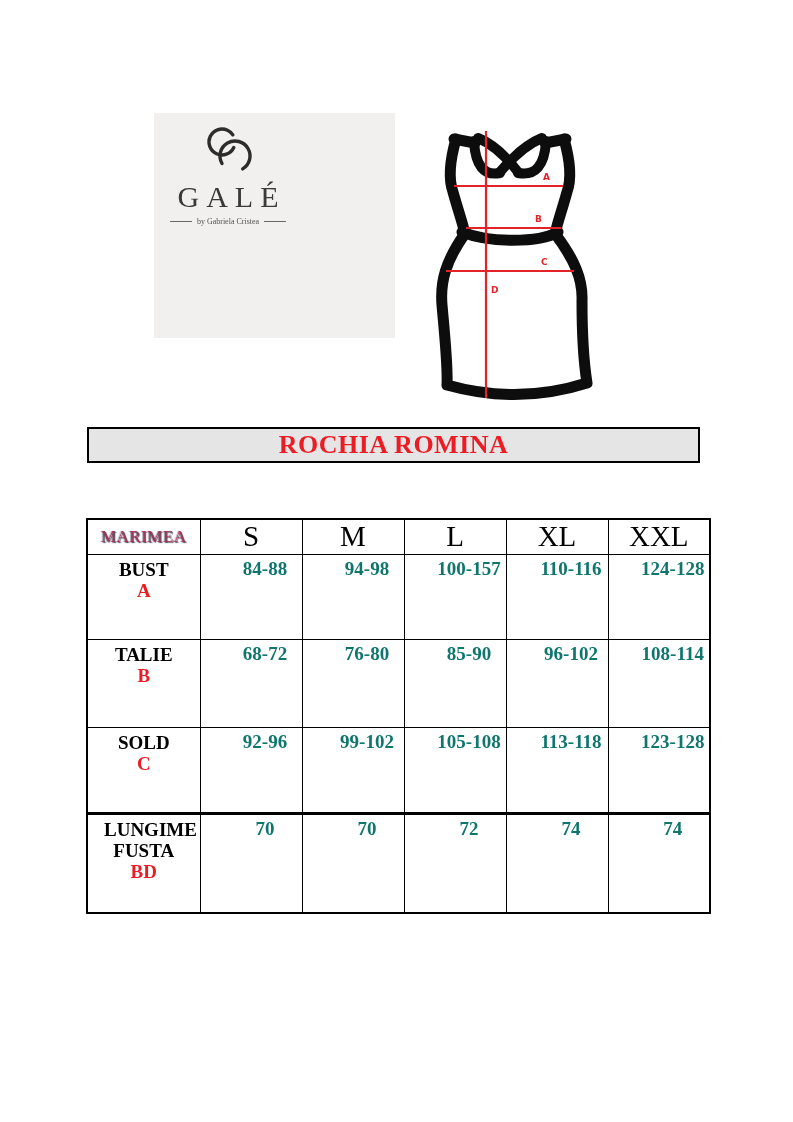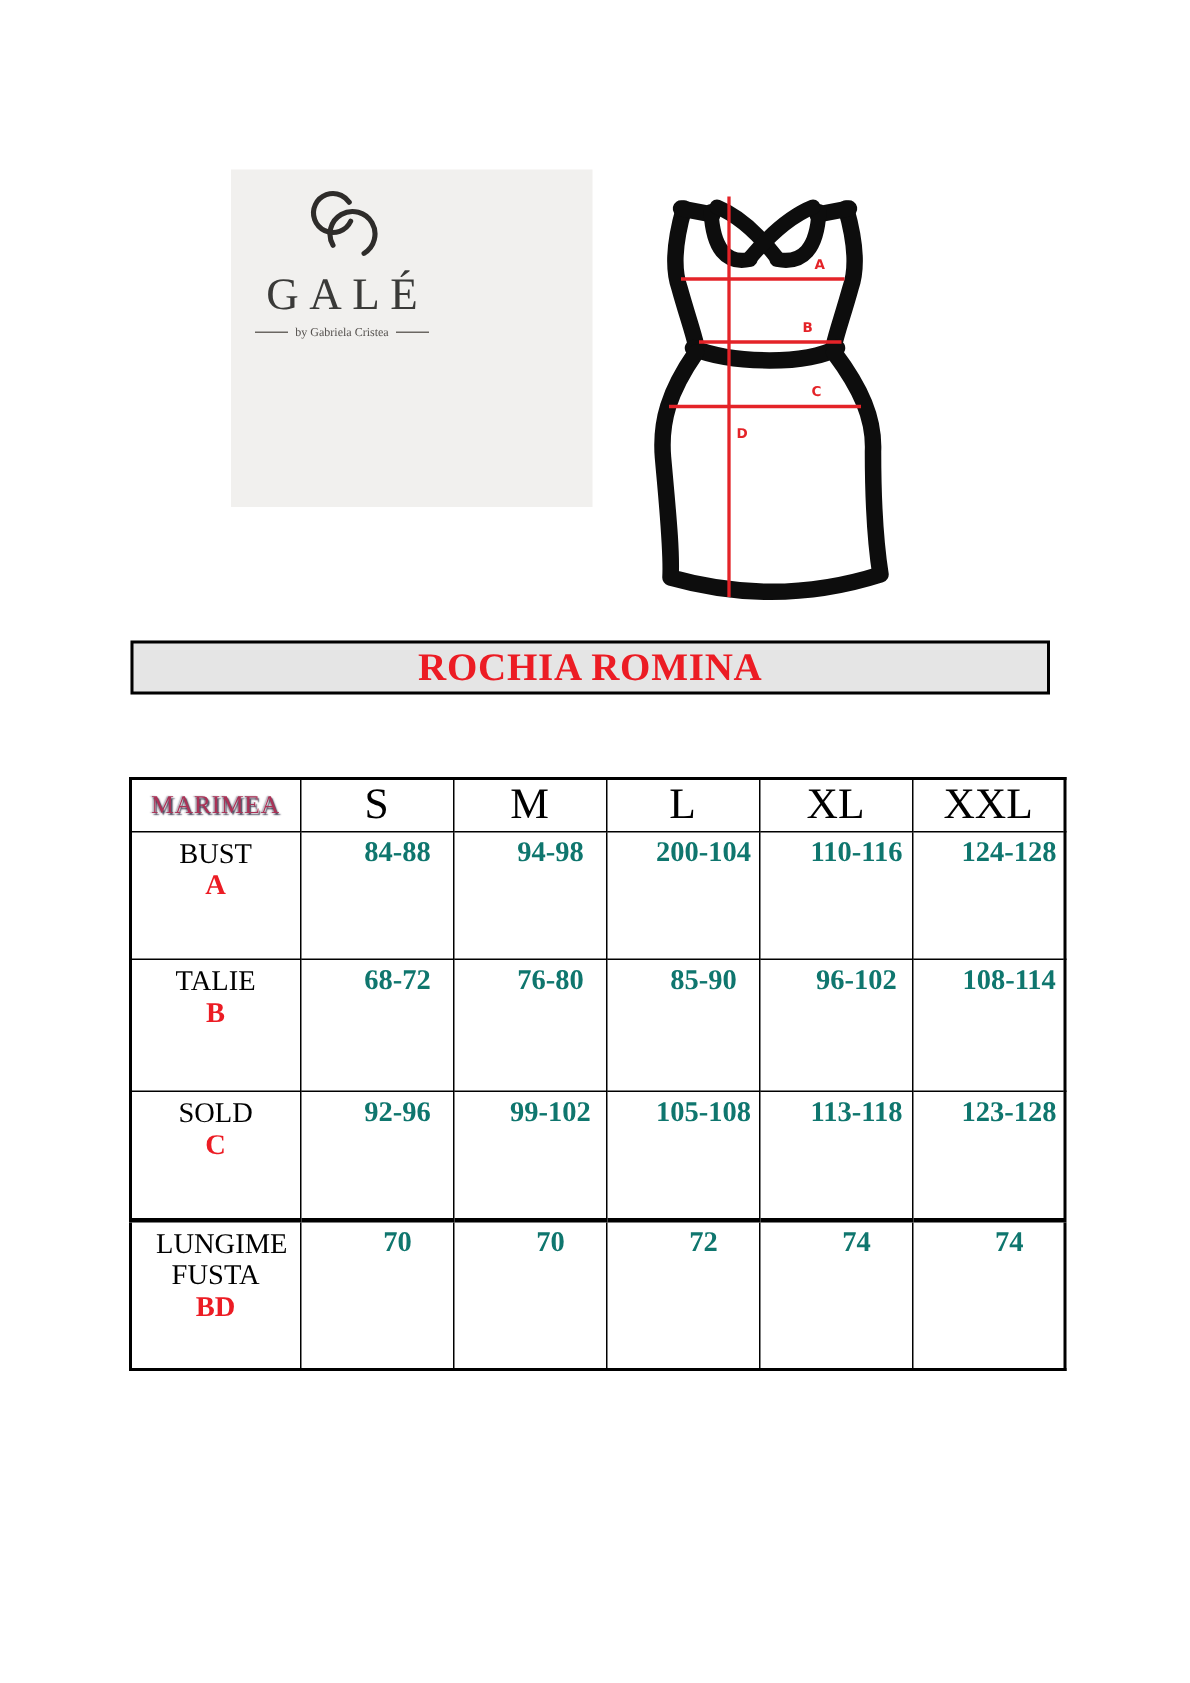--- a/index.html
+++ b/index.html
@@ -68,21 +68,21 @@
   .marimea {
     font-size:17px; font-weight:normal; color:#ab3156; letter-spacing:0.5px;
     text-shadow:1px 1px 1px rgba(35,30,55,0.85), -1px 0 1px rgba(35,30,55,0.45);
   }
   .size-table tr.data-row td { vertical-align:top; padding-top:4px; }
   .size-table tr.r-bust  { height:85px; }
   .size-table tr.r-talie { height:88px; }
   .size-table tr.r-sold  { height:86px; }
   .size-table tr.r-lung  { height:100px;border-radius:10px; }
   .size-table tr.r-lung td { border-top:3px solid #000; }
-  .row-name   { font-size:19px; font-weight:normal; color:#000; line-height:1.12; padding:0 16px; }
+  .row-name   { font-size:19px; font-weight:bold; color:#000; line-height:1.12; padding:0 16px; }
   .row-letter { font-size:19px; font-weight:bold; color:#ec1c24; line-height:1.15; }
   .cell-value { font-size:19px; font-weight:bold; color:#0f766e; line-height:1.1;padding-left:28px; }
 </style>
 </head>
 <body>
 
 <div class="page">
 
   <div class="logo-box">
     <div class="logo-stack">
@@ -155,21 +155,21 @@
       <th class="size-cell">XL</th>
       <th class="size-cell">XXL</th>
     </tr>
     <tr class="data-row r-bust">
       <td>
         <div class="row-name">BUST</div>
         <div class="row-letter">A</div>
       </td>
       <td class="cell-value">84-88</td>
       <td class="cell-value">94-98</td>
-      <td class="cell-value">200-104</td>
+      <td class="cell-value">100-157</td>
       <td class="cell-value">110-116</td>
       <td class="cell-value">124-128</td>
     </tr>
     <tr class="data-row r-talie">
       <td>
         <div class="row-name">TALIE</div>
         <div class="row-letter">B</div>
       </td>
       <td class="cell-value">68-72</td>
       <td class="cell-value">76-80</td>

